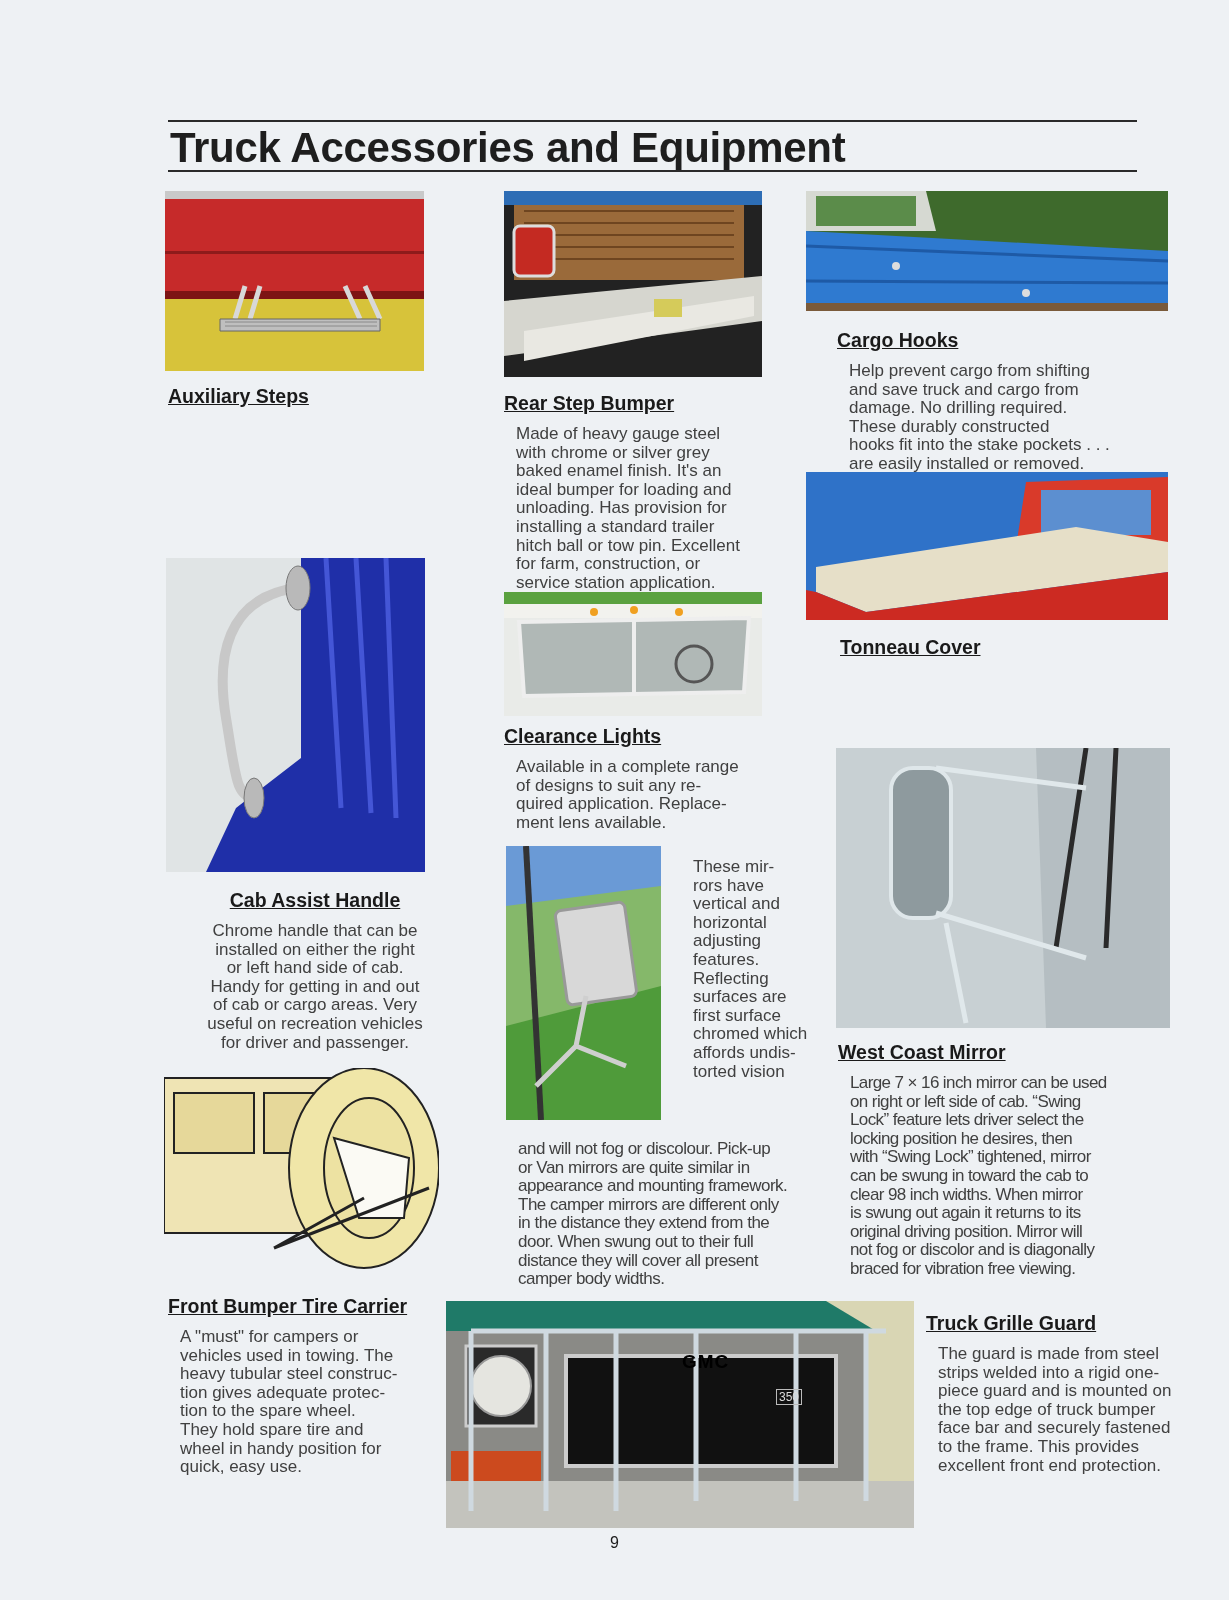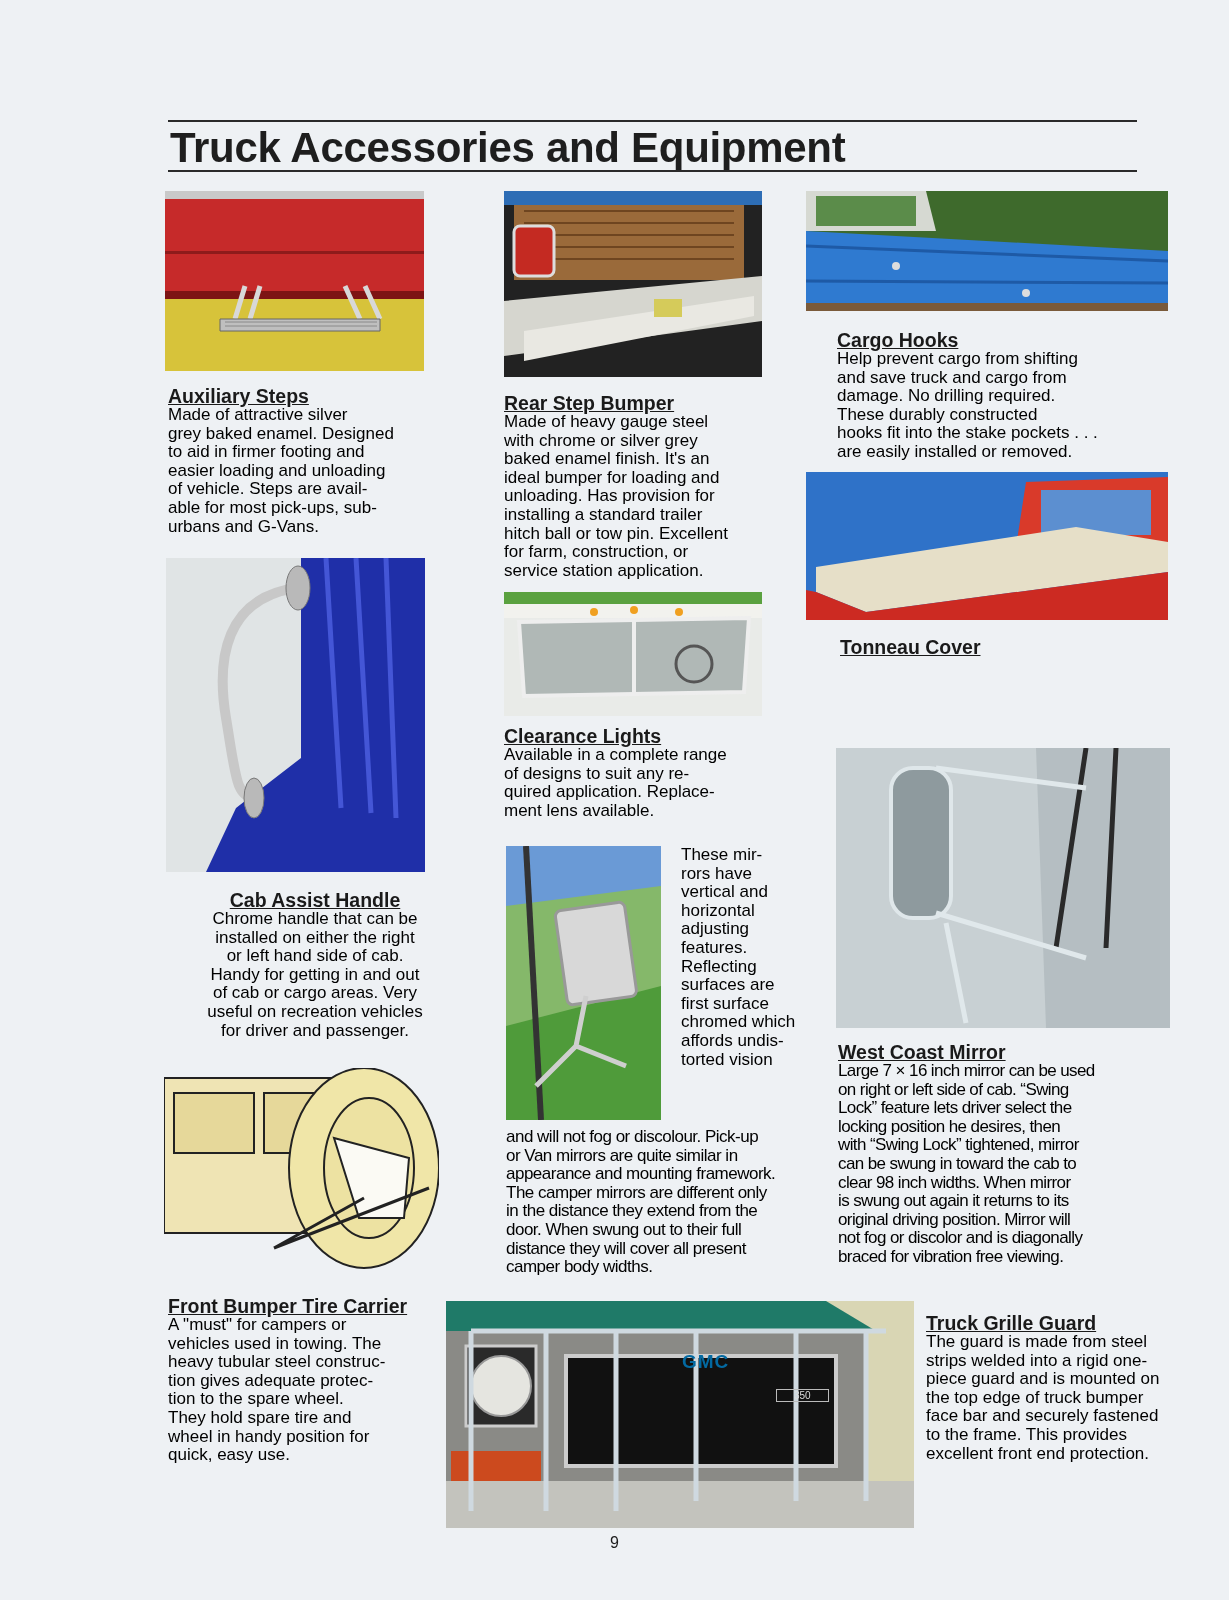--- a/index.html
+++ b/index.html
@@ -4,21 +4,21 @@
 <style>
   html, body { margin:0; padding:0; }
   body { width:1229px; height:1600px; background:#eef1f4; position:relative; overflow:hidden;
          font-family:"Liberation Sans", sans-serif; color:#1c1c1c; }
   .abs { position:absolute; }
   .rule { position:absolute; left:168px; width:969px; height:2px; background:#2a2a2a; }
   .title { left:170px; top:124px; font-size:42px; font-weight:bold; letter-spacing:-0.3px; color:#1e1e1e; }
   .pic { position:absolute; overflow:hidden; }
   .block { position:absolute; }
   .block h3 { margin:0; font-size:19.5px; font-weight:bold; line-height:20px; color:#1a1a1a;text-decoration:underline; }
-  .block p { margin:0; font-size:17px; line-height:18.6px; color:#000000; white-space:pre-line; }
+  .block p { margin:12px; font-size:17px; line-height:18.6px; color:#404040; white-space:pre-line; }
   .cond p { letter-spacing:-0.5px; }
   .pagenum { left:0; width:100%; top:1534px; text-align:center; font-size:16px; }
 </style>
 </head>
 <body>
 
 <div class="rule" style="top:120px;"></div>
 <div class="abs title">Truck Accessories and Equipment</div>
 <div class="rule" style="top:170px;"></div>
 
@@ -29,27 +29,20 @@
     <rect x="0" y="60" width="259" height="3" fill="#8e1b1b"></rect>
     <rect x="0" y="100" width="259" height="8" fill="#7d1414"></rect>
     <rect x="0" y="108" width="259" height="72" fill="#d7c33a"></rect>
     <path d="M80 95 L70 128 M95 95 L85 128 M200 95 L215 128 M180 95 L195 128" stroke="#d8d8d8" stroke-width="5" fill="none"></path>
     <path d="M55 128 L215 128 L215 140 L55 140 Z" fill="#bfbfbf" stroke="#666" stroke-width="1"></path>
     <path d="M60 131 L212 131 M60 135 L212 135" stroke="#8a8a8a" stroke-width="1"></path>
   </svg>
 </div>
 <div class="block" style="left:168px;top:386px;width:270px;">
   <h3>Auxiliary Steps</h3>
-  <p>Made of attractive silver
-grey baked enamel. Designed
-to aid in firmer footing and
-easier loading and unloading
-of vehicle. Steps are avail-
-able for most pick-ups, sub-
-urbans and G-Vans.</p>
 </div>
 
 <div class="pic" style="left:504px;top:191px;width:258px;height:186px;background:#1d1d1d;">
   <svg width="258" height="186" viewBox="0 0 258 186">
     <rect x="0" y="0" width="258" height="186" fill="#222"></rect>
     <rect x="0" y="0" width="258" height="14" fill="#2d6db5"></rect>
     <rect x="10" y="14" width="230" height="75" fill="#9a6a3a"></rect>
     <path d="M20 20 L230 20 M20 32 L230 32 M20 44 L230 44 M20 56 L230 56 M20 68 L230 68" stroke="#6e4520" stroke-width="2"></path>
     <rect x="10" y="35" width="40" height="50" rx="6" fill="#c42a22" stroke="#ddd" stroke-width="3"></rect>
     <path d="M0 110 L258 85 L258 130 L0 165 Z" fill="#d6d6cf"></path>
@@ -234,22 +227,22 @@
     <rect x="0" y="0" width="468" height="227" fill="#d9d6b4"></rect>
     <path d="M0 0 L380 0 L430 30 L0 40 Z" fill="#1f7a68"></path>
     <rect x="0" y="30" width="420" height="170" fill="#8a8a86"></rect>
     <rect x="20" y="45" width="70" height="80" fill="#2a2a2a" stroke="#ccc" stroke-width="3"></rect>
     <circle cx="55" cy="85" r="30" fill="#e5e5e0" stroke="#999" stroke-width="2"></circle>
     <rect x="120" y="55" width="270" height="110" fill="#111" stroke="#ccc" stroke-width="4"></rect>
     <rect x="5" y="150" width="90" height="30" fill="#cc4a1e"></rect>
     <rect x="0" y="180" width="468" height="47" fill="#c3c3bd"></rect>
     <path d="M25 30 L440 30 M25 30 L25 210 M100 30 L100 210 M170 30 L170 210 M250 30 L250 200 M350 30 L350 200 M420 30 L420 200" stroke="#cfd9e0" stroke-width="5" fill="none"></path>
   </svg>
-  <div class="abs" style="left:236px;top:48px;font-size:19px;font-weight:bold;color:#0369a1;letter-spacing:1px;top:50px;">GMC</div>
-  <div class="abs" style="left:330px;top:88px;font-size:10px;color:#ddd;border:1px solid #bbb;padding:0 17px;">350</div>
+  <div class="abs" style="left:236px;top:48px;font-size:19px;font-weight:bold;color:#000000;letter-spacing:1px;top:50px;">GMC</div>
+  <div class="abs" style="left:330px;top:88px;font-size:12px;color:#ddd;border:1px solid #bbb;padding:0 2px;">350</div>
 </div>
 <div class="block" style="left:926px;top:1313px;width:260px;">
   <h3>Truck Grille Guard</h3>
   <p class="cond">The guard is made from steel
 strips welded into a rigid one-
 piece guard and is mounted on
 the top edge of truck bumper
 face bar and securely fastened
 to the frame. This provides
 excellent front end protection.</p>

